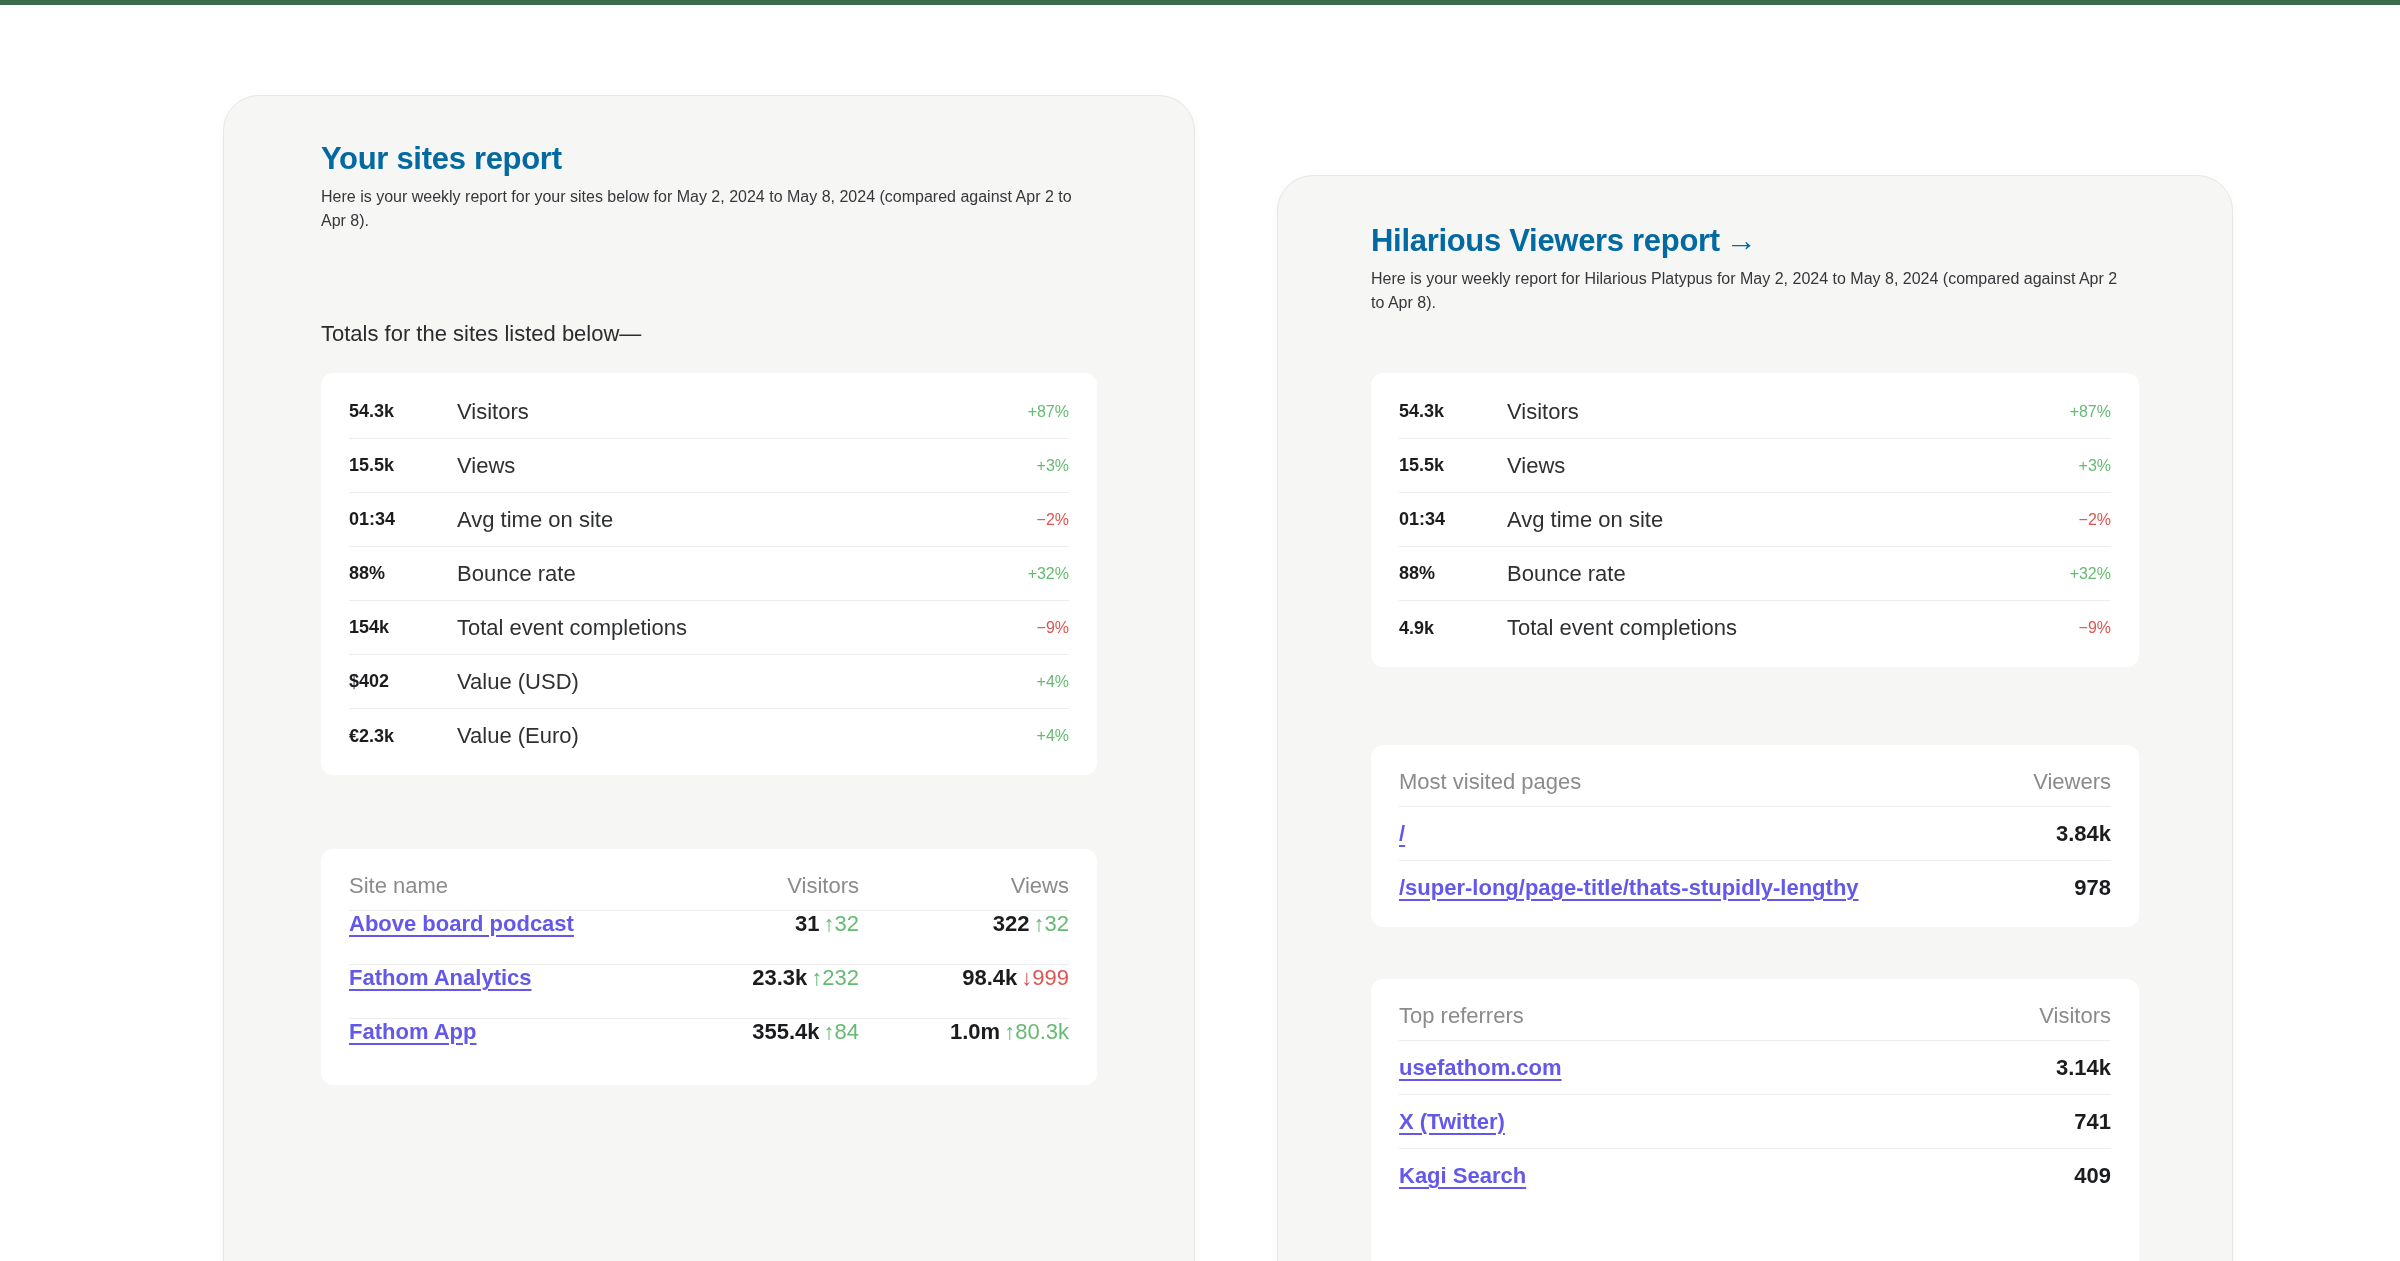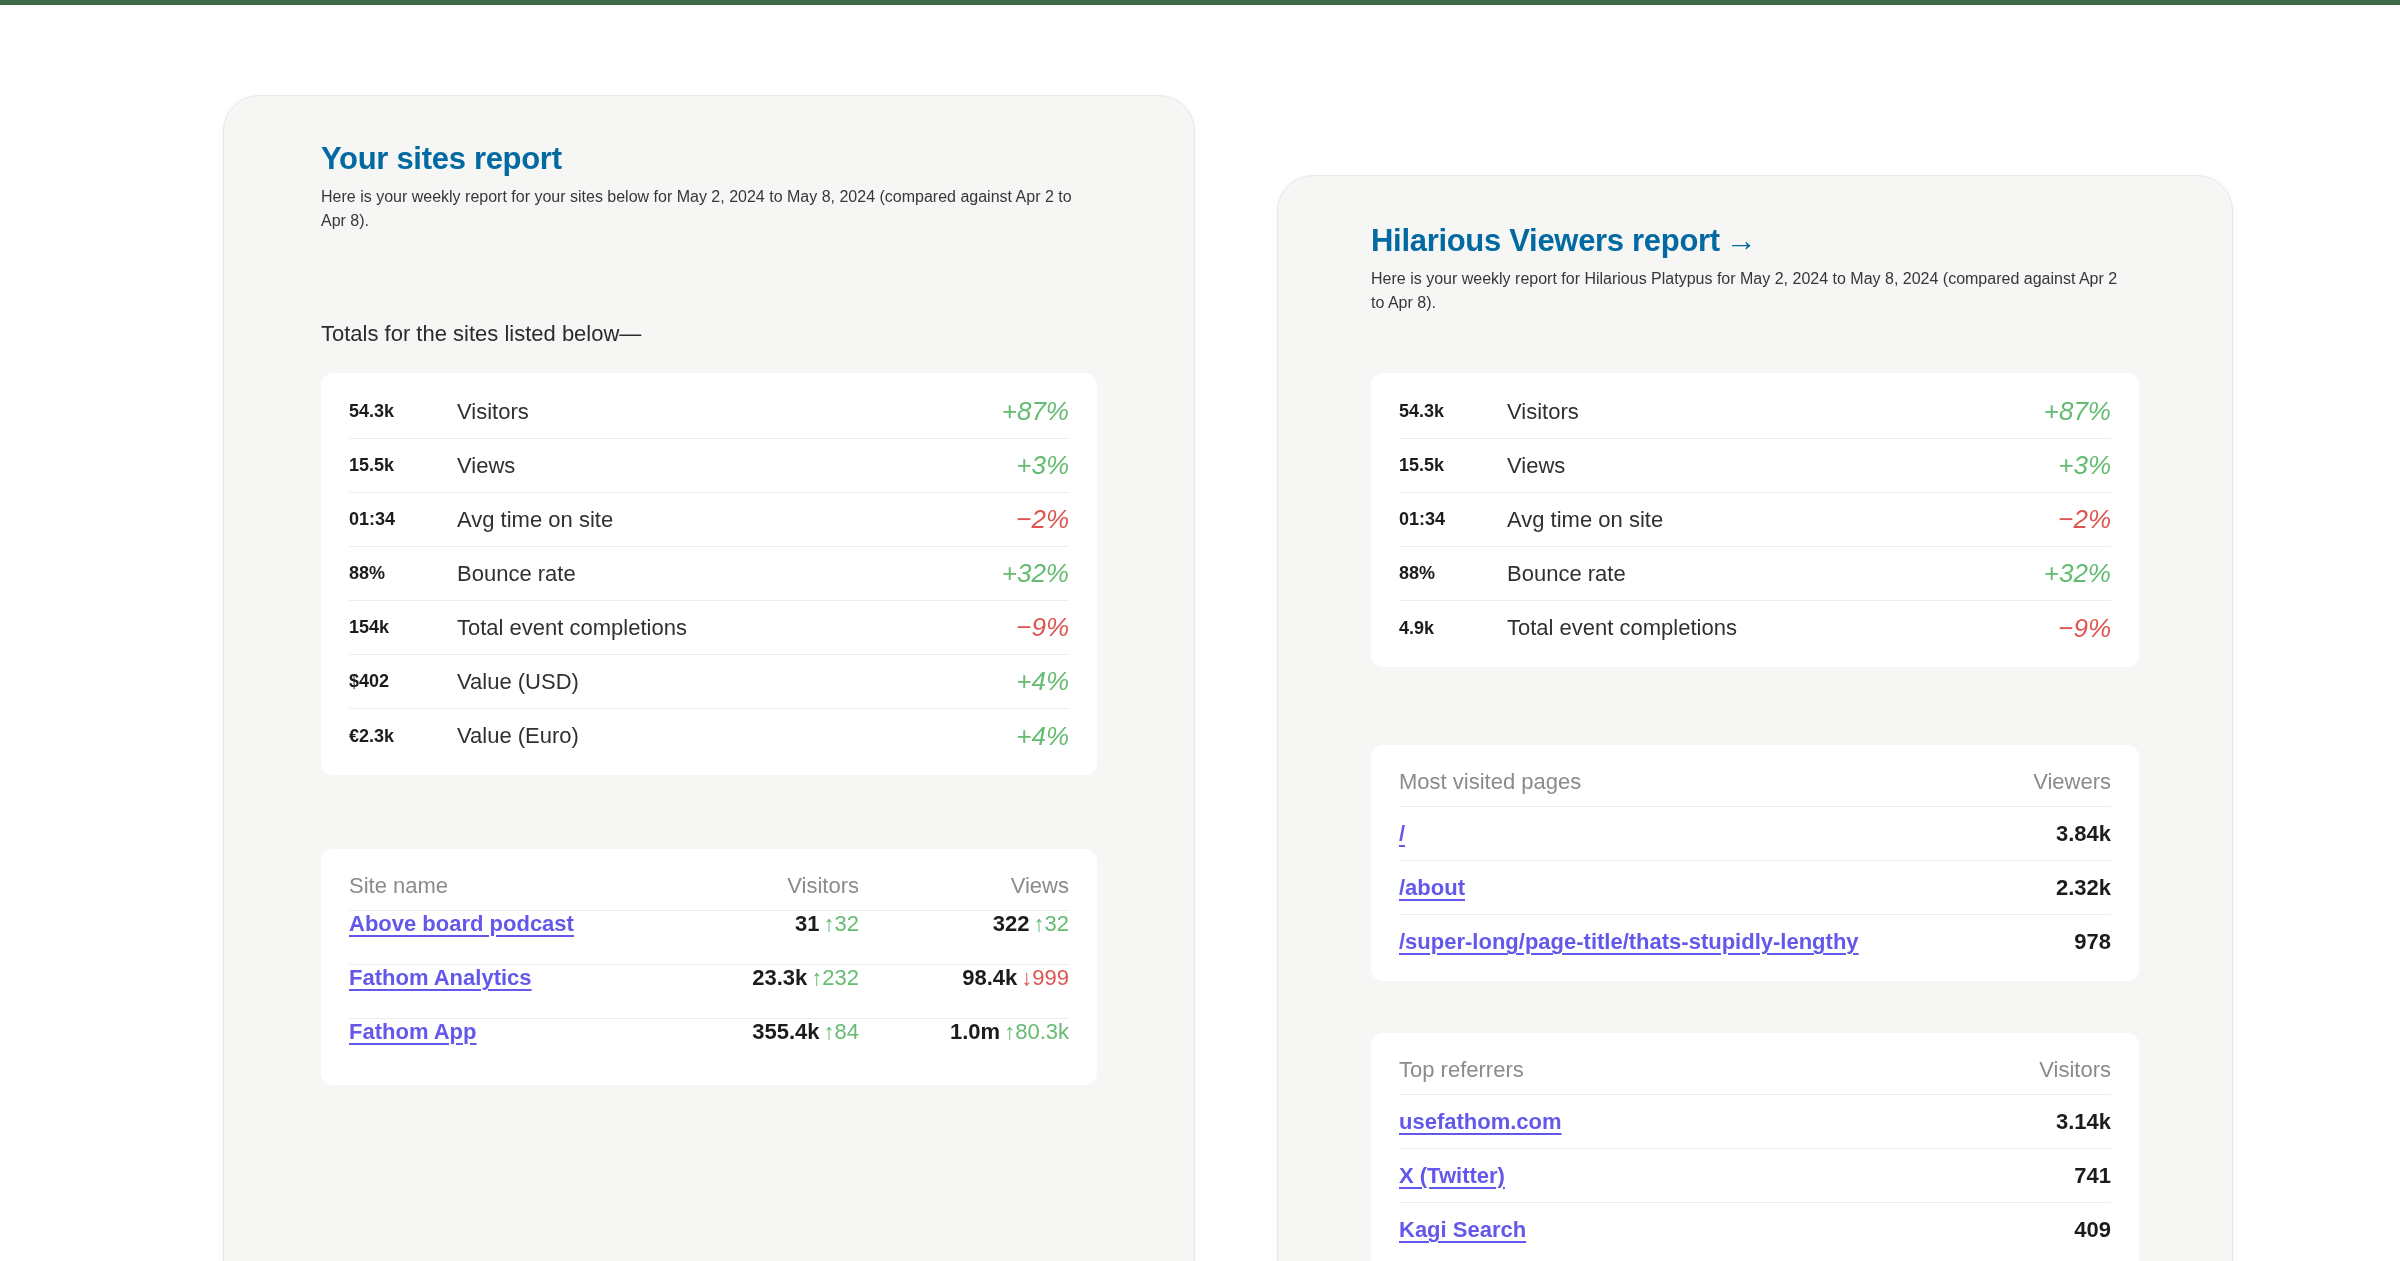--- a/index.html
+++ b/index.html
@@ -46,21 +46,21 @@
   }
   .card-left .panel-totals{margin-top:26px;}
   .card-right .panel-totals{margin-top:58px;}
   .panel-sites{margin-top:74px;}
   .panel-pages{margin-top:78px;}
   .panel-referrers{margin-top:52px;height:320px;}
   .stat-row{display:flex;align-items:center;height:54px;border-bottom:1px solid var(--sep);}
   .panel .stat-row:last-child,.panel .site-row:last-child,.panel .kv-row:last-child{border-bottom:none;}
   .stat-value{width:108px;font-weight:700;font-size:18px;color:var(--ink);}
   .stat-label{flex:1;font-size:22px;color:#2e3032;}
-  .stat-change{font-size:26px;font-style:italic;}
+  .stat-change{font-size:16px;}
   .dir-up{color:var(--positive);}
   .dir-down{color:var(--negative);}
   .thead-row{display:flex;align-items:center;height:50px;border-bottom:1px solid var(--sep);color:var(--gray);font-size:22px;}
   .col-name{flex:1;text-align:left;}
   .col-num{width:210px;text-align:right;}
   .site-row{display:flex;height:54px;border-bottom:1px solid var(--sep);}
   .site-row .cell-name{flex:1;}
   .site-row .cell-num{width:210px;text-align:right;font-size:22px;}
   .num{font-weight:700;color:var(--ink);}
   .delta{margin-left:4px;}
@@ -184,24 +184,20 @@
   <div class="panel panel-pages">
     <div class="thead-row">
       <span class="col-name">Most visited pages</span>
       <span class="col-num">Viewers</span>
     </div>
     <div class="kv-row">
       <span class="cell-name"><a class="link">/</a></span>
       <span class="cell-val">3.84k</span>
     </div>
     <div class="kv-row">
-      <span class="cell-name"><a class="link">/about</a></span>
-      <span class="cell-val">2.32k</span>
-    </div>
-    <div class="kv-row">
       <span class="cell-name"><a class="link">/super-long/page-title/thats-stupidly-lengthy</a></span>
       <span class="cell-val">978</span>
     </div>
   </div>
 
   <div class="panel panel-referrers">
     <div class="thead-row">
       <span class="col-name">Top referrers</span>
       <span class="col-num">Visitors</span>
     </div>

